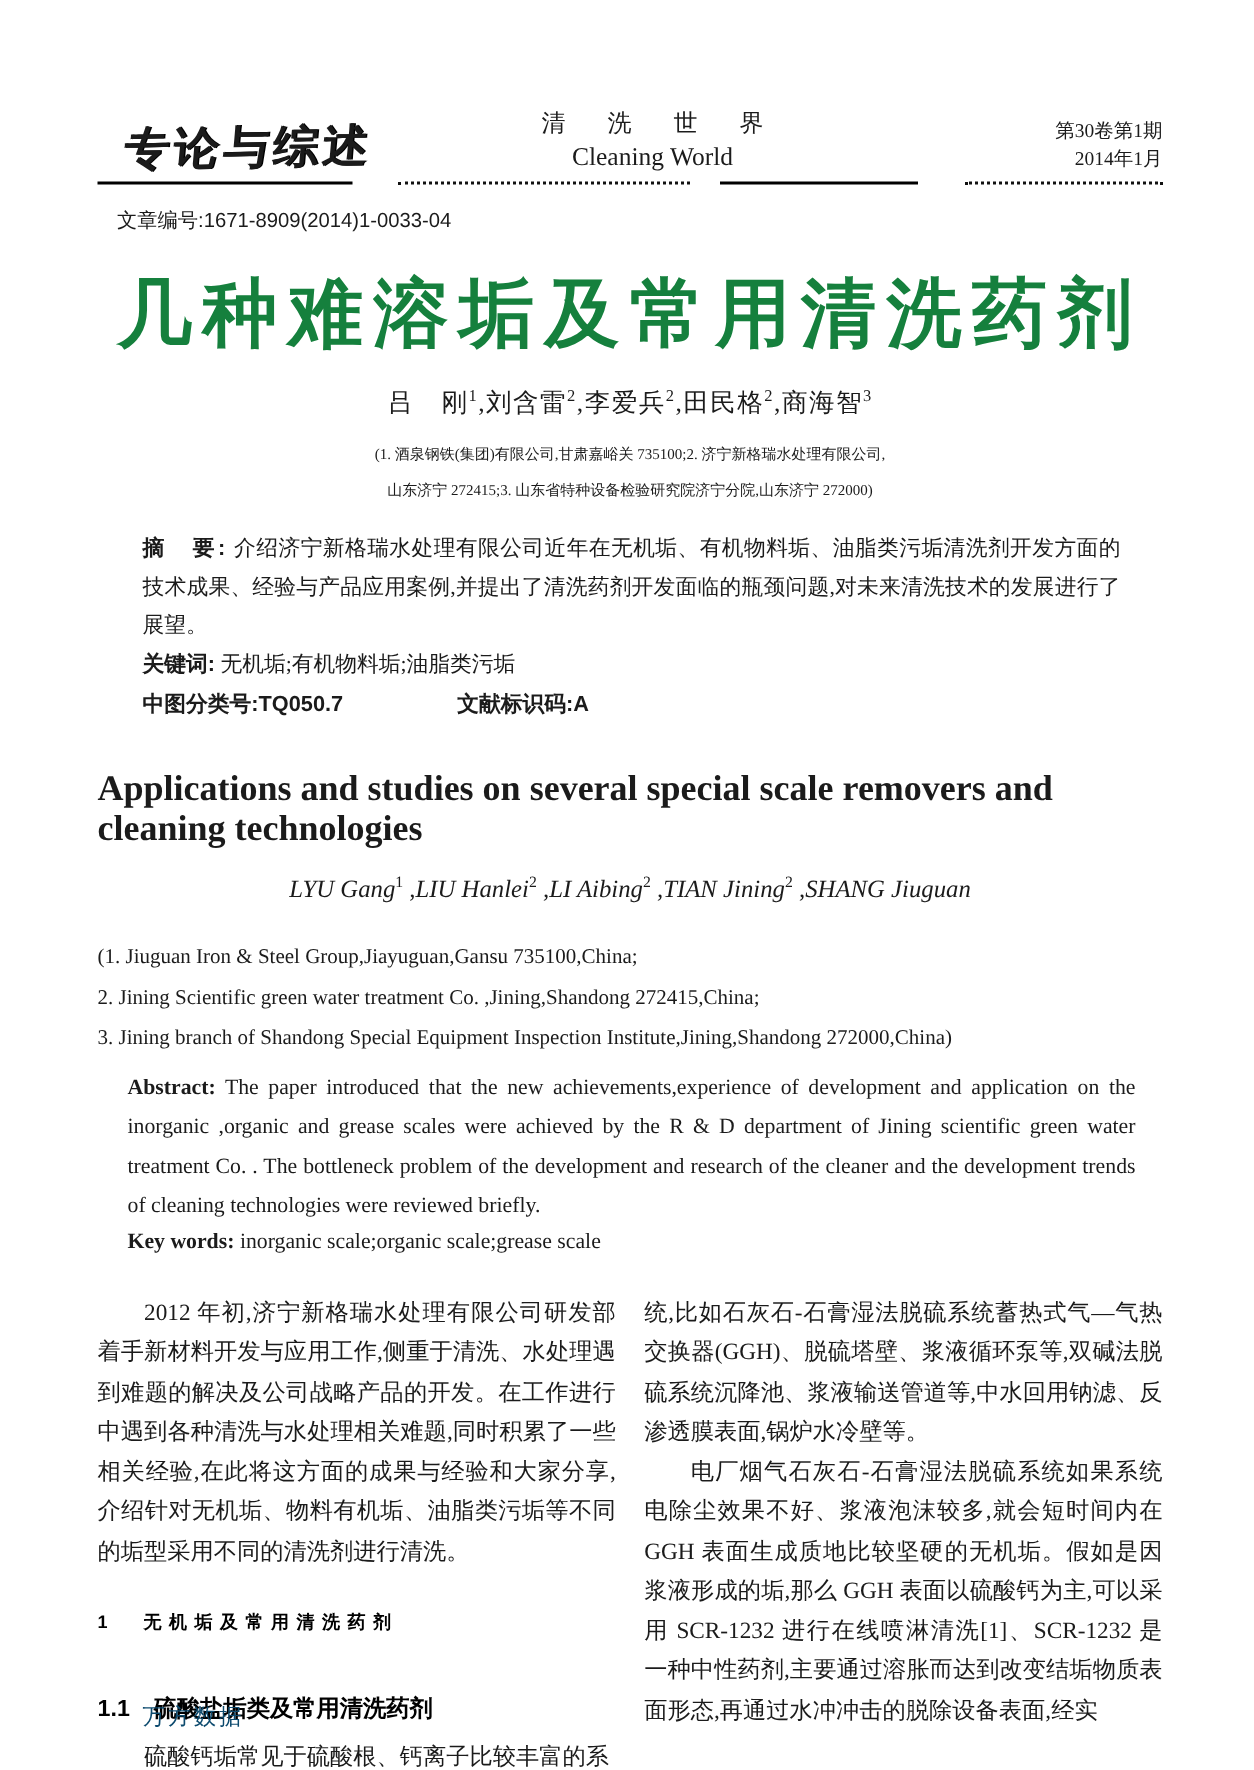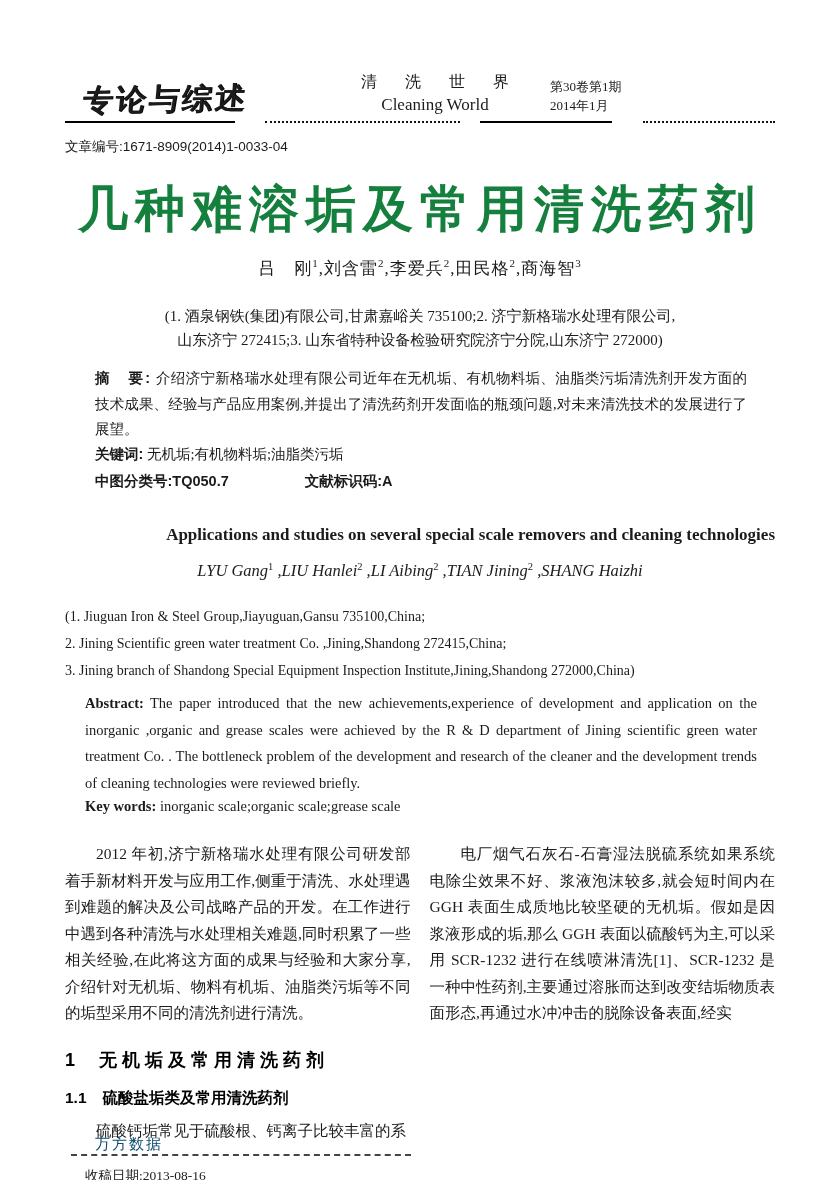--- a/index.html
+++ b/index.html
@@ -20,55 +20,55 @@
   .hdr-logo {
     font-family:"DejaVu Serif","Liberation Serif",serif;
     font-size:30px; font-weight:bold; letter-spacing:3px;
     transform:skewX(-6deg) rotate(-1deg);
     text-shadow:1px 0 #000;
     padding-left:18px; line-height:1.1;
   }
   .hdr-center { width:230px; text-align:center; }
   .journal-cn { font-size:16px; letter-spacing:12px; text-indent:12px; }
   .journal-en { font-size:17px; font-weight:normal; font-family:"Liberation Serif",serif; margin-top:2px; }
-  .hdr-right { flex:1; text-align:left; font-size:13px; line-height:19px; }
+  .hdr-right { flex:1; text-align:right; font-size:13px; line-height:19px; }
   .hdr-rule { position:relative; width:710px; height:4px; margin-top:6px; }
   .hdr-rule .seg { position:absolute; top:0; height:0; }
   .seg-solid { border-top:2px solid #000; }
   .seg-dotted { border-top:2px dotted #111; }
-  .article-no { margin-top:13px; font-size:13.5px; font-family:"Liberation Sans",sans-serif; }
+  .article-no { margin-top:13px; font-size:13.5px; font-family:"Liberation Sans",sans-serif;margin-left:13px; }
   
   .title-cn {
     margin-top:20px; text-align:center;
     font-family:"Liberation Sans","DejaVu Sans",sans-serif;
     font-size:50px; font-weight:900; letter-spacing:7px; color:#15803d;
   }
   .authors-cn { margin-top:14px; text-align:center; font-size:17px; letter-spacing:1px; }
   .authors-cn sup { font-size:11px; }
-  .affils-cn { margin-top:24px; text-align:center; font-size:15px; line-height:24px; }
+  .affils-cn { margin-top:12px; text-align:center; font-size:10px; line-height:24px; }
   
   .abs-cn { margin:14px 28px 0 30px; font-size:14.5px; line-height:25.5px; text-align:justify; }
   .abs-cn .lbl { font-weight:bold; font-family:"Liberation Sans",sans-serif; letter-spacing:2px; }
   .kw-cn { margin:2px 28px 0 30px; font-size:14.5px; }
   .kw-cn .lbl { font-weight:bold; font-family:"Liberation Sans",sans-serif; }
   .clc { margin:8px 28px 0 30px; font-size:14.5px; font-weight:bold; font-family:"Liberation Sans",sans-serif; }
   .clc .code2 { margin-left:72px; }
   
-  .en-title { margin-top:34px; text-align:right; font-size:17px; font-weight:bold; font-family:"Liberation Serif",serif; }
+  .en-title { margin-top:34px; text-align:left; font-size:24px; font-weight:bold; font-family:"Liberation Serif",serif; }
   .en-authors { margin-top:16px; text-align:center; font-size:16.5px; font-style:italic; }
   .en-authors sup { font-size:10.5px; font-style:normal; }
   .en-affils { margin-top:22px; text-align:left; font-size:14px; line-height:27px; }
   .en-abs { margin:6px 18px 0 20px; font-size:14.5px; line-height:26.5px; text-align:justify; }
   .en-abs .lbl, .en-kw .lbl { font-weight:bold; }
   .en-kw { margin:2px 18px 0 20px; font-size:14.5px; }
   
   .body-cols { display:flex; gap:19px; margin-top:26px; width:710px; }
   .col { width:346px; font-size:15.5px; line-height:26.5px; text-align:justify; }
   .col p { text-indent:2em; }
-  .h1-sec { font-family:"Liberation Sans",sans-serif; font-weight:bold; font-size:18px; letter-spacing:5px; margin:20px 0 12px 0; color:#000; }
+  .h1-sec { font-family:"Liberation Sans",sans-serif; font-weight:bold; font-size:12px; letter-spacing:5px; margin:20px 0 32px 0; color:#000; }
   .h1-sec .num { letter-spacing:0; margin-right:24px; }
   .h11-sec { font-family:"Liberation Sans",sans-serif; font-weight:bold; font-size:15.5px; margin:4px 0 6px 0; color:#000; }
   .h11-sec .num { margin-right:16px; }
   
   .footnote { margin-top:10px; width:710px; }
   .footnote-rule { width:340px; border-top:2px dashed #444; margin-left:6px; }
   .footnote-lines { padding:8px 0 0 20px; font-size:13.5px; line-height:24px; }
   
   .watermark {
     position:absolute; left:95px; bottom:26px;
@@ -123,21 +123,21 @@
     <span>无机垢;有机物料垢;油脂类污垢</span>
   </div>
   <div class="clc">
     <span>中图分类号:TQ050.7</span>
     <span class="code2">文献标识码:A</span>
   </div>
 
   <div class="en-title">Applications and studies on several special scale removers and cleaning technologies</div>
 
   <div class="en-authors">
-    <span><span>LYU Gang</span><sup>1</sup></span><span><span> ,LIU Hanlei</span><sup>2</sup></span><span><span> ,LI Aibing</span><sup>2</sup></span><span><span> ,TIAN Jining</span><sup>2</sup></span><span><span> ,SHANG Haizhi</span><sup></sup></span>
+    <span><span>LYU Gang</span><sup>1</sup></span><span><span> ,LIU Hanlei</span><sup>2</sup></span><span><span> ,LI Aibing</span><sup>2</sup></span><span><span> ,TIAN Jining</span><sup>2</sup></span><span><span> ,SHANG Jiuguan</span><sup></sup></span>
   </div>
 
   <div class="en-affils">
     <div>(1. Jiuguan Iron &amp; Steel Group,Jiayuguan,Gansu 735100,China;</div>
     <div>2. Jining Scientific green water treatment Co. ,Jining,Shandong 272415,China;</div>
     <div>3. Jining branch of Shandong Special Equipment Inspection Institute,Jining,Shandong 272000,China)</div>
   </div>
 
   <div class="en-abs">
     <span class="lbl">Abstract:</span>
@@ -153,20 +153,21 @@
       <p>2012 年初,济宁新格瑞水处理有限公司研发部着手新材料开发与应用工作,侧重于清洗、水处理遇到难题的解决及公司战略产品的开发。在工作进行中遇到各种清洗与水处理相关难题,同时积累了一些相关经验,在此将这方面的成果与经验和大家分享,介绍针对无机垢、物料有机垢、油脂类污垢等不同的垢型采用不同的清洗剂进行清洗。</p>
       <div class="h1-sec">
         <span class="num">1</span><span>无机垢及常用清洗药剂</span>
       </div>
       <div class="h11-sec">
         <span class="num">1.1</span><span>硫酸盐垢类及常用清洗药剂</span>
       </div>
       <p>硫酸钙垢常见于硫酸根、钙离子比较丰富的系</p>
     </div>
     <div class="col">
+      <p style="text-indent:0;">统,比如石灰石-石膏湿法脱硫系统蓄热式气—气热交换器(GGH)、脱硫塔壁、浆液循环泵等,双碱法脱硫系统沉降池、浆液输送管道等,中水回用钠滤、反渗透膜表面,锅炉水冷壁等。</p>
       <p>电厂烟气石灰石-石膏湿法脱硫系统如果系统电除尘效果不好、浆液泡沫较多,就会短时间内在 GGH 表面生成质地比较坚硬的无机垢。假如是因浆液形成的垢,那么 GGH 表面以硫酸钙为主,可以采用 SCR-1232 进行在线喷淋清洗[1]、SCR-1232 是一种中性药剂,主要通过溶胀而达到改变结垢物质表面形态,再通过水冲冲击的脱除设备表面,经实</p>
     </div>
   </div>
 
   <div class="footnote">
     <div class="footnote-rule"></div>
     <div class="footnote-lines">
       <div>收稿日期:2013-08-16</div>
 
     </div>

